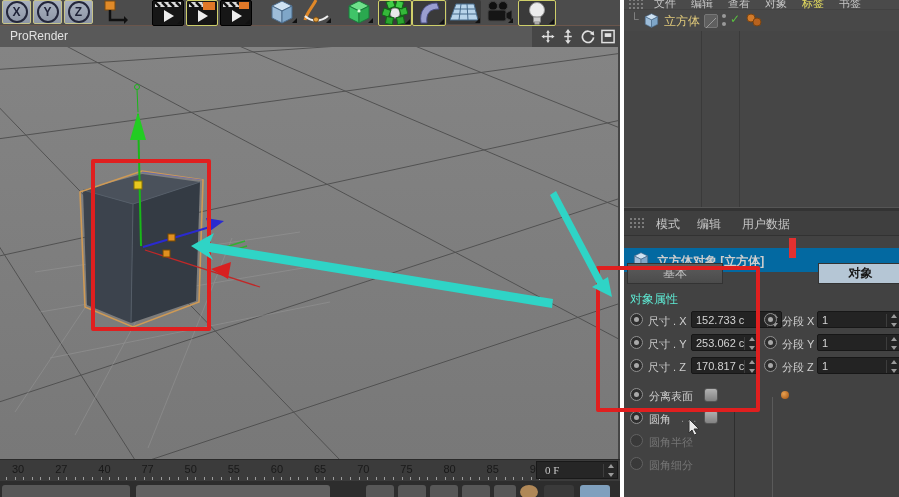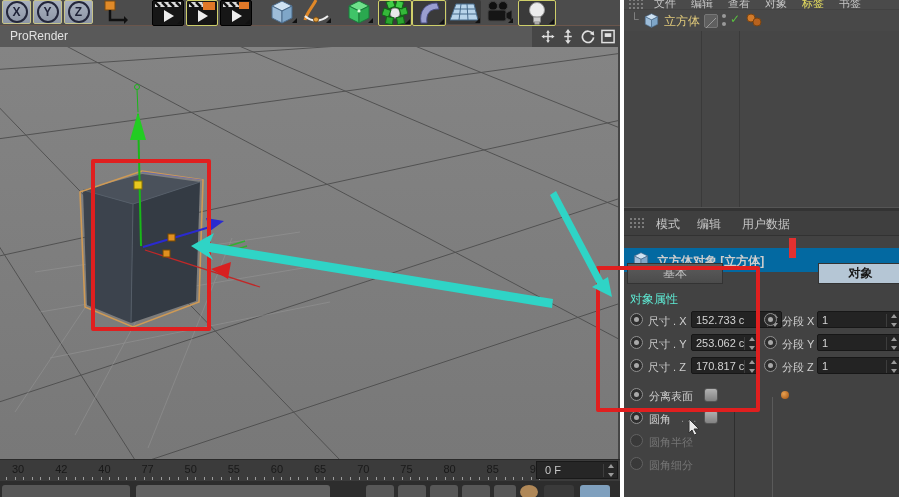--- a/index.html
+++ b/index.html
@@ -29,21 +29,21 @@
   #scene{left:0;top:0;width:899px;height:497px;pointer-events:none;}
   #grid-label{left:504px;top:434px;width:112px;height:20px;background:#3d3d3d;border:1px solid #9a9a9a;
               color:#c9c9c9;font-size:11px;display:flex;align-items:center;justify-content:center;}
   
   #timeline{left:0;top:459px;width:620px;height:22px;background:#3b3b3b;border-top:1px solid #2a2a2a;}
   #ruler-nums{left:12px;top:3px;width:530px;display:flex;justify-content:space-between;}
   #ruler-nums span{font-size:11px;color:#191919;}
   #ruler-ticks{left:6px;top:17px;width:540px;height:3px;opacity:.65;
      background-image:repeating-linear-gradient(90deg,#cfcfcf 0 1px,transparent 1px 8.6px);}
   #frame-box{left:536px;top:461px;width:82px;height:18px;background:#262626;border:1px solid #191919;
-             color:#c8c8c8;font-size:11px;display:flex;align-items:center;padding-left:8px;box-sizing:border-box;}
+             color:#c8c8c8;font-size:11px;display:flex;align-items:center;padding-left:8px;box-sizing:border-box;font-family:Liberation Serif, serif;}
   .spin{position:absolute;right:2px;top:2px;width:9px;height:13px;display:flex;flex-direction:column;
         align-items:center;justify-content:space-between;border-left:1px solid #3d3d3d;padding-left:2px;}
   .spin i{width:0;height:0;border-left:3px solid transparent;border-right:3px solid transparent;}
   .spin .up{border-bottom:4px solid #9a9a9a;}
   .spin .dn{border-top:4px solid #9a9a9a;}
   
   #bottomstrip{left:0;top:481px;width:620px;height:16px;background:#2d2d2d;}
   .stub{position:absolute;top:4px;height:14px;border-radius:3px;background:#575757;}
   
   #panel{left:620px;top:0;width:279px;height:497px;background:#424242;border-left:4px solid #ffffff;}
@@ -274,21 +274,21 @@
         <rect x="163" y="250" width="7" height="7" fill="#e09020" stroke="#7a4a00"></rect>
         <path d="M226 247 L245 241 M228 252 L247 246" stroke="#30b030" stroke-width="1.5"></path>
       </g>
     </g>
   </svg>
 
 
   <div class="abs" id="timeline">
     <div class="abs" id="ruler-nums">
       <span>30</span>
-        <span>42</span>
+        <span>27</span>
       <span>40</span>
         <span>77</span>
       <span>50</span>
         <span>55</span>
       <span>60</span>
         <span>65</span>
       <span>70</span>
         <span>75</span>
       <span>80</span>
         <span>85</span>

